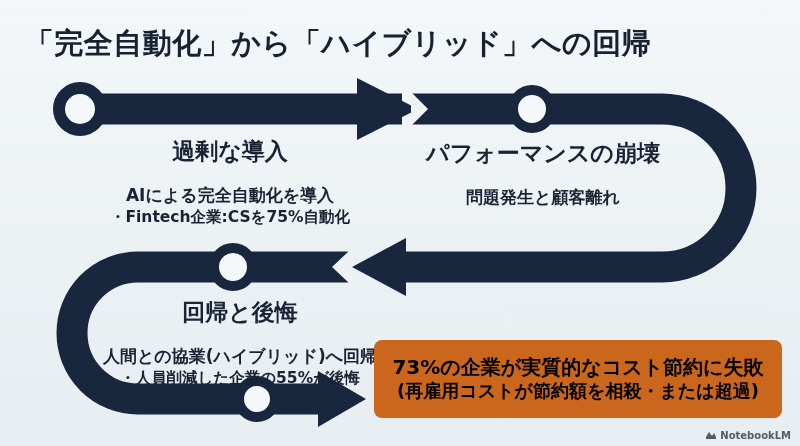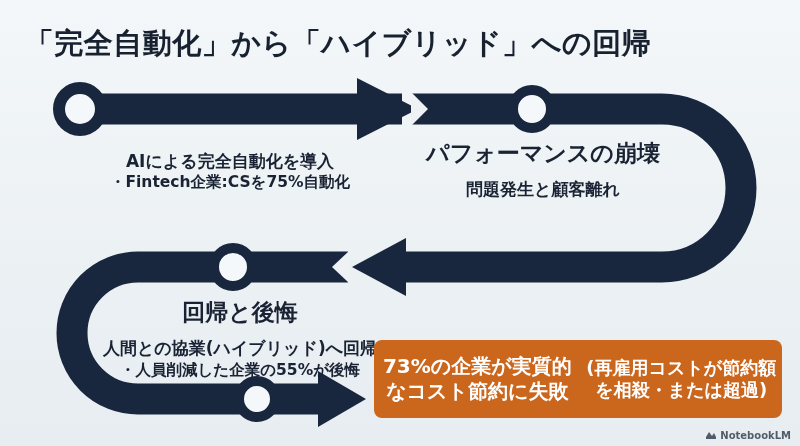--- a/index.html
+++ b/index.html
@@ -8,31 +8,31 @@
     font-family:"DejaVu Sans","Liberation Sans",sans-serif;
     background:linear-gradient(180deg,#f3f7f9 0%,#ecf1f4 55%,#e7edf1 100%);
   }
   .layer{position:absolute;left:0;top:0;width:800px;height:446px;}
   .title{
     position:absolute;left:0;top:24px;width:676px;text-align:center;
     font-size:29px;font-weight:800;color:#18212f;letter-spacing:0.5px;
   }
   .stage{position:absolute;text-align:center;color:#1a2333;}
   .stage .h{font-size:23px;font-weight:800;line-height:1.15;}
-  .stage .s{font-size:17px;font-weight:700;line-height:1.3;margin-top:12px;}
+  .stage .s{font-size:17px;font-weight:700;line-height:1.3;margin-top:20px;}
   .stage .b{font-size:15.5px;font-weight:600;line-height:1.3;}
   .stage1{left:95px;top:138px;width:270px;}
   .stage2{left:408px;top:140px;width:270px;}
   .stage2 .bullets{text-align:left;padding-left:14px;}
   .stage2 .indent{padding-left:16px;}
   .stage3{left:90px;top:299px;width:300px;}
   .callout{
     position:absolute;left:374px;top:340px;width:408px;height:78px;
-    background:#cb661d;border-radius:8px;color:#ffffff;
-    display:flex;flex-direction:row;justify-content:center;align-items:center;
+    background:#cb661d;border-radius:8px;color:#000000;
+    display:flex;flex-direction:column;justify-content:center;align-items:center;
     text-align:center;font-weight:800;
   }
   .callout .l1{font-size:20px;line-height:1.25;}
   .callout .l2{font-size:18px;line-height:1.25;}
   .footer{
     position:absolute;right:9px;bottom:5px;display:flex;gap:4px;
     color:#525c66;font-size:10px;font-weight:600;
   }
 </style>
 </head>
@@ -58,20 +58,21 @@
 
   <circle cx="80" cy="109" r="21" fill="#f4f8fa" stroke="#18263e" stroke-width="12"></circle>
   <circle cx="532" cy="109" r="19" fill="#f4f8fa" stroke="#18263e" stroke-width="10"></circle>
   <circle cx="233" cy="267" r="19" fill="#f4f8fa" stroke="#18263e" stroke-width="10"></circle>
   <circle cx="257" cy="399" r="18" fill="#f4f8fa" stroke="#18263e" stroke-width="10"></circle>
 </svg>
 
 <div class="title">「完全自動化」から「ハイブリッド」への回帰</div>
 
 <div class="stage stage1">
+  <div class="h">過剰な導入</div>
   <div class="s">AIによる完全自動化を導入</div>
   <div class="b">・Fintech企業:CSを75%自動化</div>
 </div>
 
 <div class="stage stage2">
   <div class="h">パフォーマンスの崩壊</div>
   <div class="s">問題発生と顧客離れ</div>
 </div>
 
 <div class="stage stage3">

